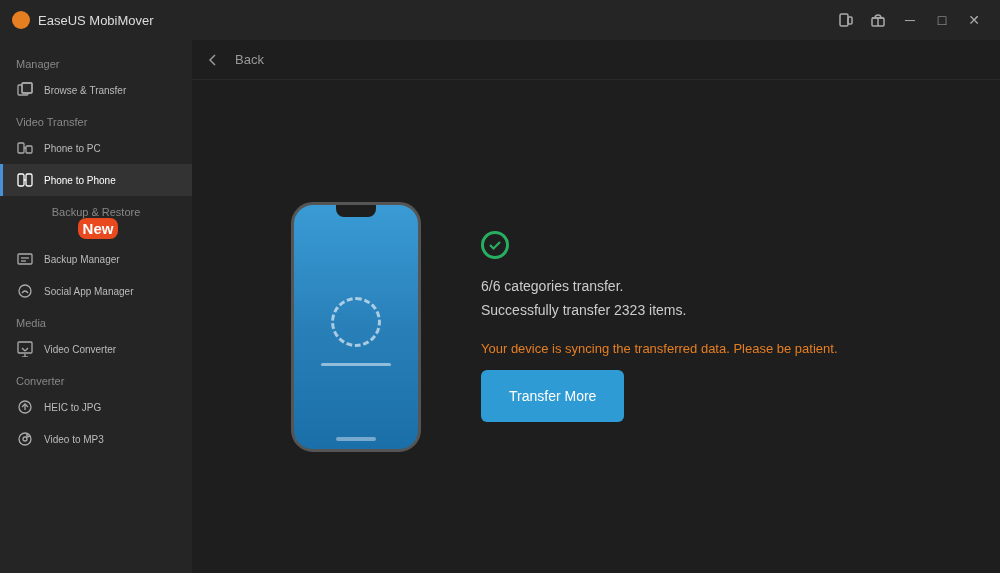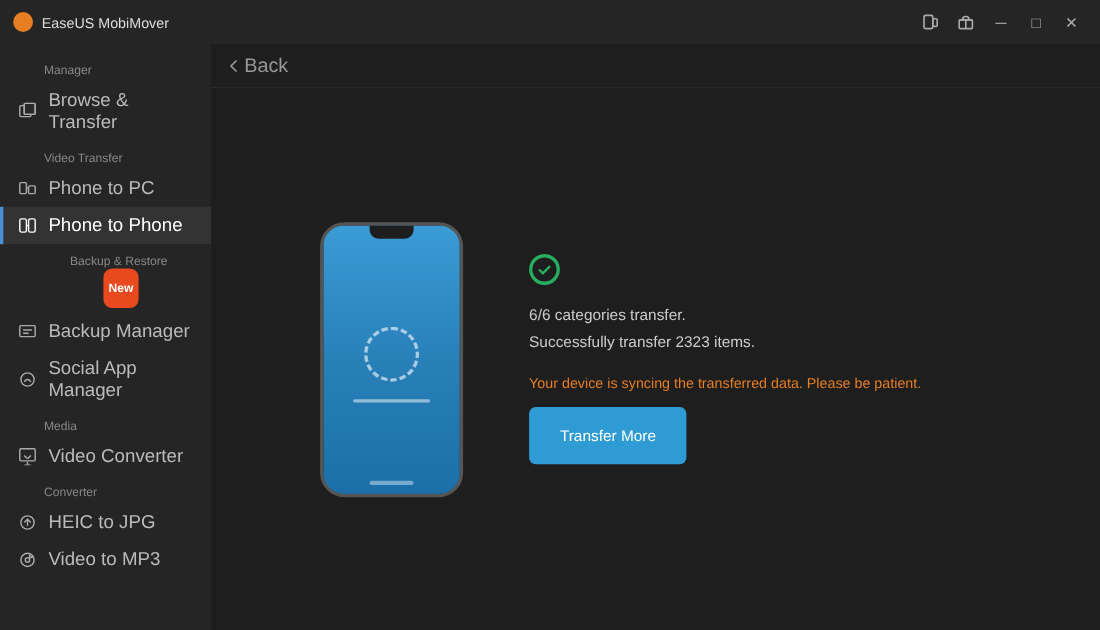--- a/index.html
+++ b/index.html
@@ -70,28 +70,27 @@
       flex-shrink: 0;
       padding: 8px 0;
       overflow-y: auto;
     }
     .sidebar-section-label {
       font-size: 11px;
       color: #888;
       padding: 10px 16px 4px 16px;
       text-transform: none;
       letter-spacing: 0;
-      margin-left: 24px;
     }
     .sidebar-item {
       display: flex;
       align-items: center;
       gap: 10px;
       padding: 7px 16px;
-      font-size: 17px;
+      font-size: 10px;
       color: #bbb;
       cursor: pointer;
       border-radius: 0;
     }
     .sidebar-item.active {
       background: #333;
       color: #fff;
       border-left: 3px solid #4a90d9;
       padding-left: 13px;
     }
@@ -99,22 +98,22 @@
       width: 18px; height: 18px;
       flex-shrink: 0;
       display: flex; align-items: center; justify-content: center;
       font-size: 14px;
       color: #aaa;
     }
     .sidebar-item.active .icon { color: #fff; }
     .new-badge {
       background: #e8491e;
       color: #fff;
-      font-size: 11px;
-      padding: 12px 5px;
+      font-size: 15px;
+      padding: 2px 5px;
       border-radius: 8px;
       margin-left: 4px;
       font-weight: 600;
     }
     .section-row {
       display: flex;
       align-items: center;
       flex-direction: column;
     }
 
@@ -132,23 +131,23 @@
       background: #1e1e1e;
       display: flex;
       align-items: center;
       padding: 0 16px;
       border-bottom: 1px solid #2a2a2a;
       flex-shrink: 0;
     }
     .back-btn {
       display: flex;
       align-items: center;
-      gap: 4px;
+      gap: 17px;
       color: #999;
-      font-size: 18px;
+      font-size: 13px;
       cursor: pointer;
     }
 
     
     .main-content {
       flex: 1;
       display: flex;
       align-items: center;
       justify-content: center;
       gap: 60px;

